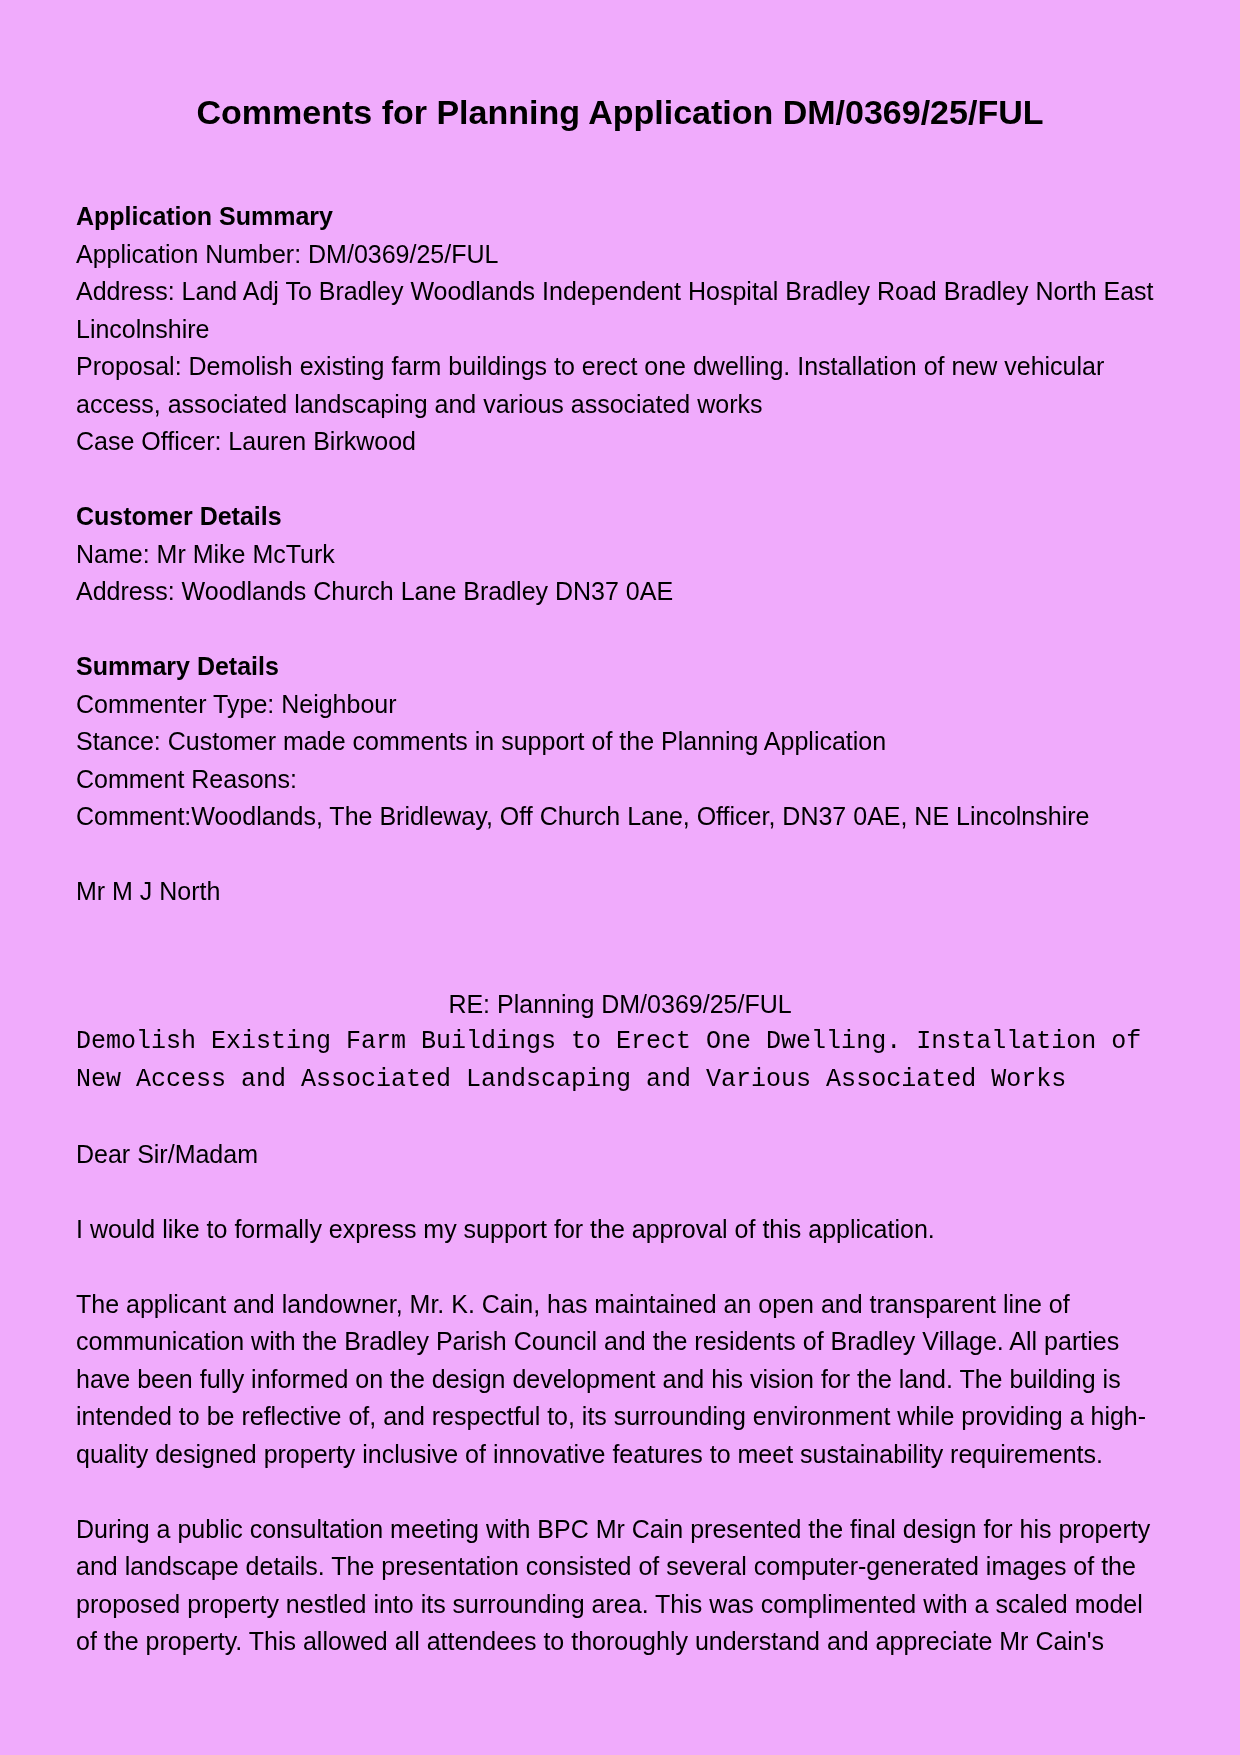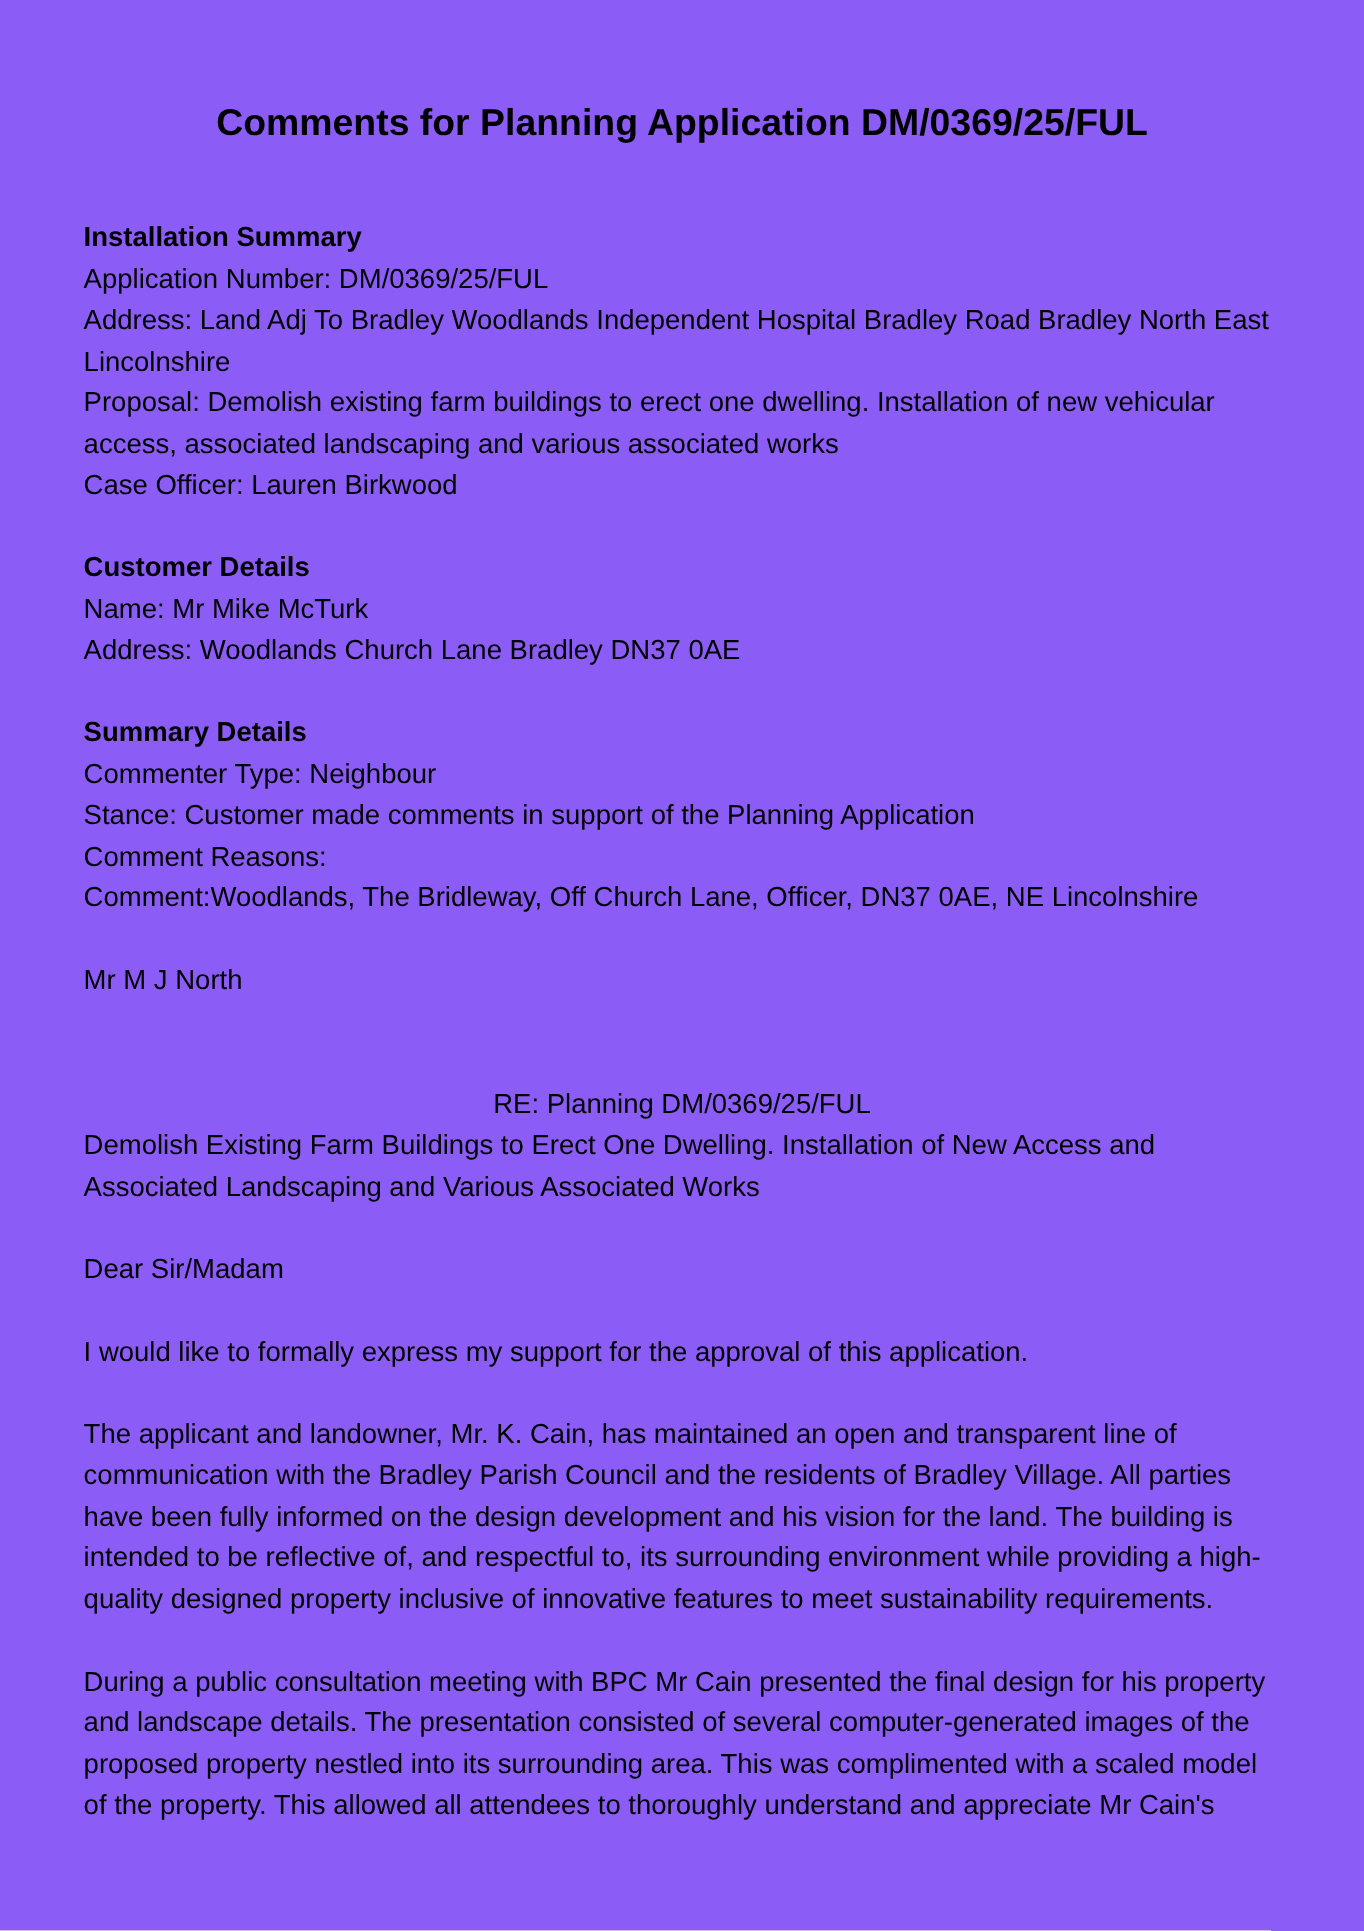--- a/index.html
+++ b/index.html
@@ -4,21 +4,21 @@
 <style>
   html, body {
     margin: 0;
     padding: 0;
     background: #ffffff;
   }
   .page {
     position: relative;
     width: 1240px;
     height: 1755px;
-    background: #8b5cf6;
+    background: #f0abfc;
     color: #000000;
     font-family: "Liberation Sans", sans-serif;
     overflow: hidden;
   }
   .doc-title {
     font-size: 34px;
     font-weight: bold;
     line-height: 40px;
     text-align: center;
     margin: 92px 0 66px 0;
@@ -30,32 +30,32 @@
   }
   .content p {
     margin: 0;
     padding: 0;
   }
   .content > section { margin-top: 37.5px; }
   .content > section:first-child { margin-top: 0; }
   .heading { font-weight: bold; }
   .letter > p { margin-top: 37.5px; }
   .letter > p.gap2 { margin-top: 75px; text-align: center; }
-  .letter > p.nogap { margin-top: 0; }
+  .letter > p.nogap { margin-top: 0; font-family: Liberation Mono, monospace; }
 </style>
 </head>
 <body>
 
 <div class="page">
   <h1 class="doc-title">Comments for Planning Application DM/0369/25/FUL</h1>
 
   <div class="content">
 
     <section>
-      <p class="heading">Installation Summary</p>
+      <p class="heading">Application Summary</p>
       <p>Application Number: DM/0369/25/FUL</p>
       <p>Address: Land Adj To Bradley Woodlands Independent Hospital Bradley Road Bradley North East Lincolnshire</p>
       <p>Proposal: Demolish existing farm buildings to erect one dwelling. Installation of new vehicular access, associated landscaping and various associated works</p>
       <p>Case Officer: Lauren Birkwood</p>
     </section>
 
     <section>
       <p class="heading">Customer Details</p>
       <p>Name: Mr Mike McTurk</p>
       <p>Address: Woodlands Church Lane Bradley DN37 0AE</p>

